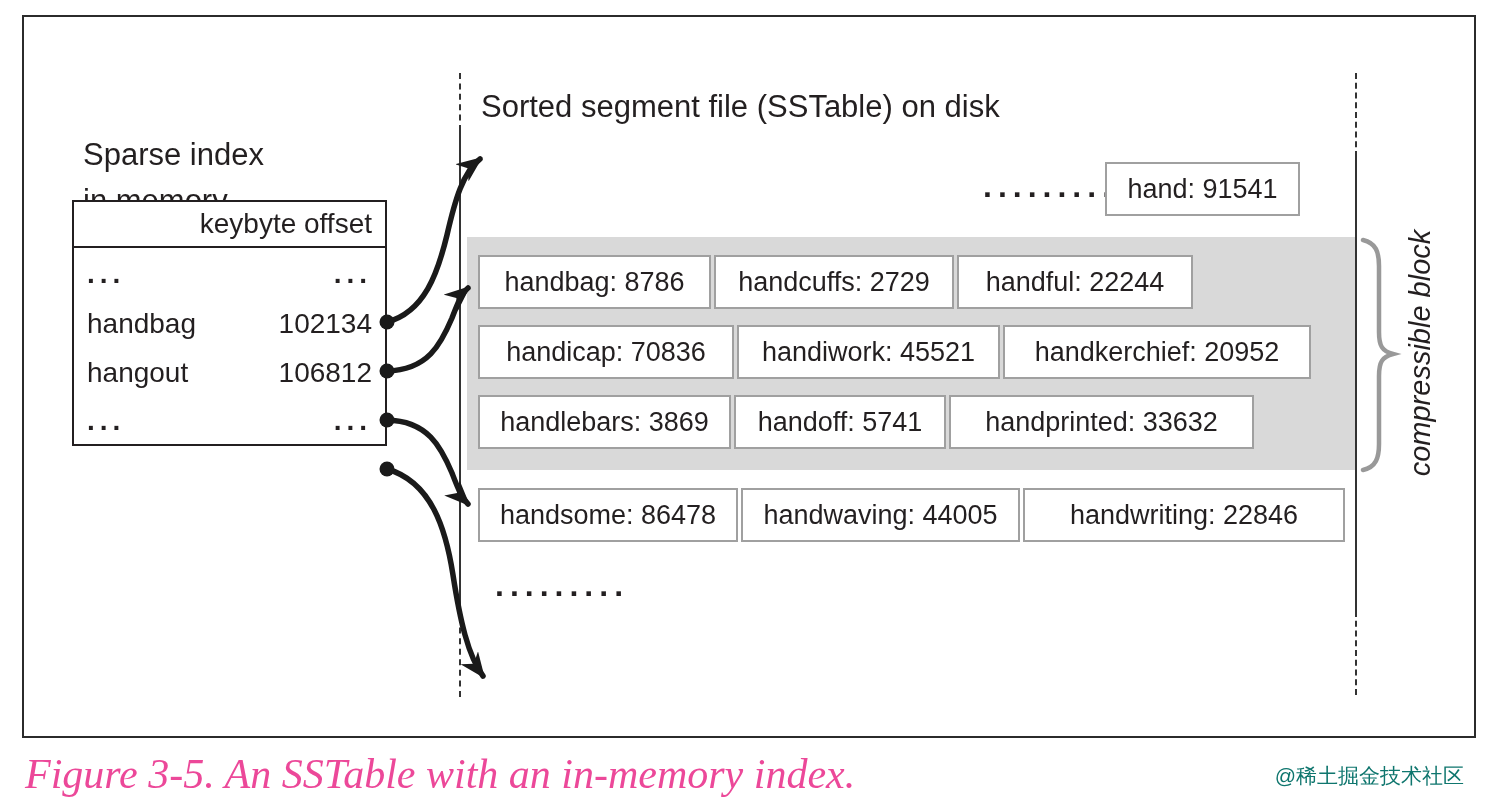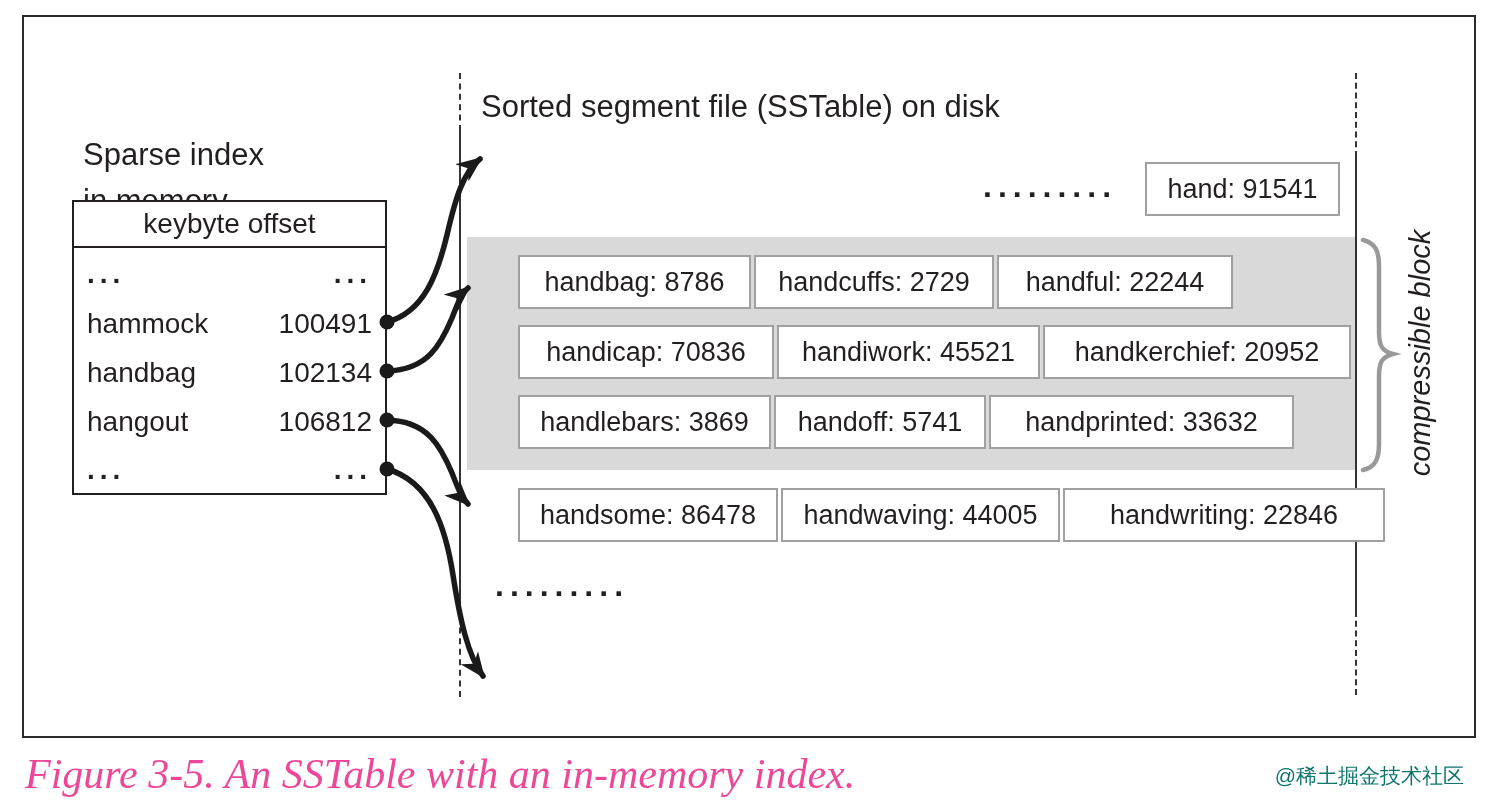--- a/index.html
+++ b/index.html
@@ -17,21 +17,21 @@
   .left-title{left:83px;top:84px;margin-top:48px;}
   .right-title{left:481px;top:84px;}
 
   
   .index-table{
     position:absolute;left:72px;top:200px;width:315px;
     border:2px solid #231f20;background:#fff;box-sizing:border-box;
   }
   .index-header{
     height:44px;border-bottom:2px solid #231f20;display:flex;
-    justify-content:center;align-items:center;padding:0 13px;font-size:28px;
+    justify-content:flex-end;align-items:center;padding:0 13px;font-size:28px;
   }
   .index-row{
     height:49px;display:flex;justify-content:space-between;align-items:center;
     padding:0 13px;font-size:28px;
   }
   .index-row.ellipsis-row{height:51px;}
   .index-row.ellipsis-row:last-child{height:47px;}
   .dots-small{letter-spacing:5px;font-weight:bold;}
 
   
@@ -40,21 +40,21 @@
 
   
   .block-bg{
     position:absolute;left:467px;top:237px;width:888px;height:233px;background:#d9d9d9;
   }
 
   
   .kv-box{
     position:absolute;height:54px;background:#fff;border:2px solid #a0a0a0;
     box-sizing:border-box;display:flex;align-items:center;justify-content:center;
-    font-size:27px;white-space:nowrap;margin-left:40px;
+    font-size:27px;white-space:nowrap;
   }
   .ellipsis-big{
     position:absolute;font-size:32px;font-weight:bold;letter-spacing:6px;color:#231f20;
   }
 
   
   .brace-label{
     position:absolute;left:1288px;top:333px;width:264px;height:40px;
     transform:rotate(-90deg);transform-origin:132px 20px;
     font-style:italic;font-size:29px;text-align:center;line-height:40px;white-space:nowrap;
@@ -83,24 +83,20 @@
   </div>
 
   <div class="index-table">
     <div class="index-header">
       <span>key</span>
       <span>byte offset</span>
     </div>
     <div class="index-row ellipsis-row">
       <span class="dots-small">...</span>
       <span class="dots-small">...</span>
-    </div>
-    <div class="index-row">
-      <span>hammock</span>
-      <span>100491</span>
     </div>
     <div class="index-row">
       <span>handbag</span>
       <span>102134</span>
     </div>
     <div class="index-row">
       <span>hangout</span>
       <span>106812</span>
     </div>
     <div class="index-row ellipsis-row">

